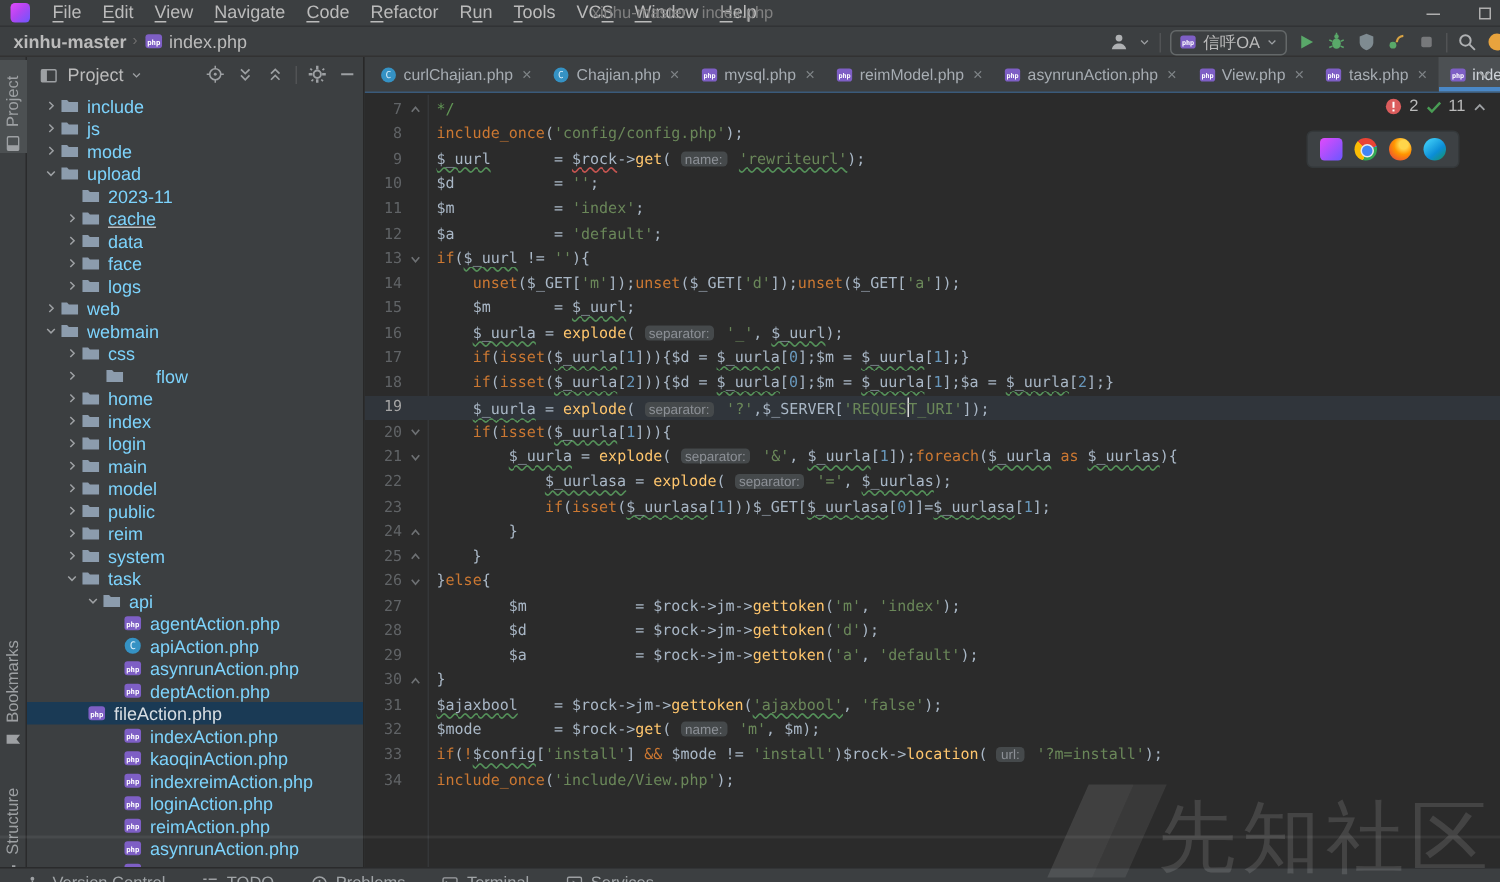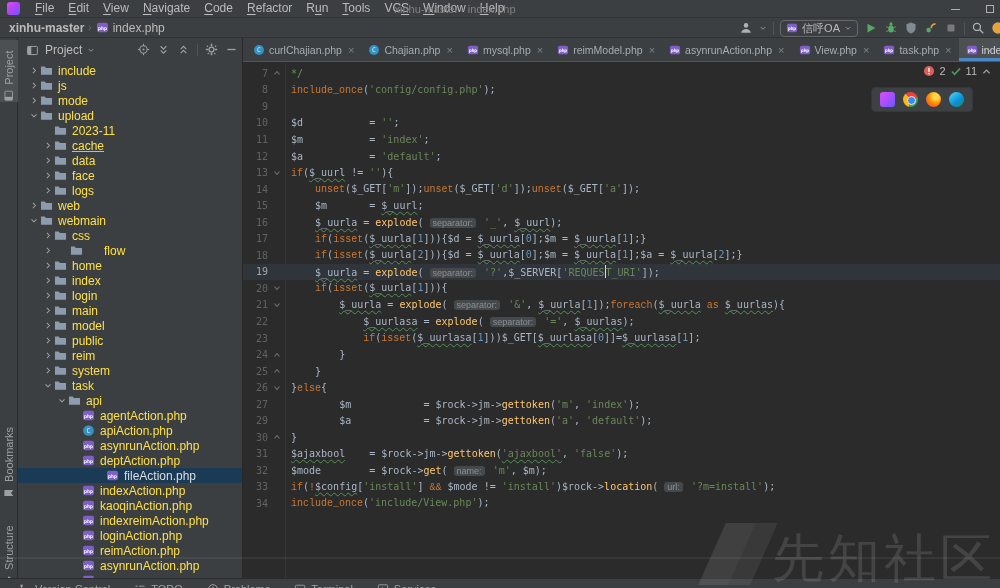--- a/index.html
+++ b/index.html
@@ -52,21 +52,21 @@
     border-right:1px solid #282828; overflow:hidden; z-index:5;}
   .panel-header { height:24px; display:flex; align-items:center; padding:0 4px 0 8px; }
   .panel-header .ph-ico { width:13px; height:13px; margin-right:6px; }
   .panel-title { color:#BBBBBB; font-size:12px; margin-right:5px; }
   .ph-actions { position:absolute; right:4px; top:5px; display:flex; align-items:center; gap:7px; }
   .ph-actions .ico { width:13px; height:13px; }
   .tree { position:absolute; left:0; top:25px; right:0; bottom:0; }
   .tree-row { height:15px; display:flex; align-items:center; white-space:nowrap; }
   .tree-row .arrow { width:12px; height:9px; flex:0 0 12px; }
   .tree-row .ticon { width:13px; height:13px; margin-right:5px; flex:0 0 13px; }
-  .tree-row .tlabel { color:#fde047; font-size:12px; }
+  .tree-row .tlabel { color:#7dd3fc; font-size:12px; }
   .tree-row.selected { background:#1A3A55; }
   .tree-row.selected .tlabel { color:#D8DEE3; }
 
   
   .editor { position:absolute; left:243px; top:38px; width:757px; height:540px; background:#2B2B2B; }
   .tabbar { position:absolute; left:0; top:0; width:757px; height:24px; background:#3C3F41;
     border-bottom:1px solid #3A5A7A; display:flex; align-items:stretch; padding-left:3px; }
   .tab { display:flex; align-items:center; padding:0 7px; gap:4px; color:#A7ADB3; font-size:10.5px; cursor:default; }
   .tab .ticon { width:12px; height:12px; }
   .tab .tclose { color:#7F8487; font-size:11px; margin-left:2px; line-height:10px; }
@@ -80,21 +80,21 @@
   .cl.cur { background:#30353B; }
   .cl .lnum { width:25px; flex:0 0 25px; text-align:right; color:#606366;
     font-family:"DejaVu Sans Mono", monospace; font-size:10px; }
   .cl.cur .lnum { color:#A4A4A4; }
   .cl .lfold { width:17px; flex:0 0 17px; display:flex; justify-content:center; }
   .cl .lfold .ico { width:8px; height:8px; }
   .cl .ctext { padding-left:6px; white-space:pre; font-family:"DejaVu Sans Mono", monospace; font-size:10px; }
 
   .seg.p  { color:#A9B7C6; }
   .seg.v  { color:#A9B7C6; }
-  .seg.k  { color:#CC7832;font-family:Liberation Mono, monospace; }
+  .seg.k  { color:#CC7832; }
   .seg.f  { color:#FFC66D; }
   .seg.s  { color:#6A8759; }
   .seg.n  { color:#6897BB; }
   .seg.cm { color:#629755; }
   .seg.ug { text-decoration:underline wavy 1px #549159; text-underline-offset:2px; }
   .seg.ur { text-decoration:underline wavy 1px #C75450; text-underline-offset:2px; }
   .seg.chip { background:#45494B; color:#8C9096; border-radius:3px; padding:0 3px; margin-right:2px;
     font-size:9px; font-family:"Liberation Sans",sans-serif; }
   .caret-i { display:inline-block; width:1px; height:13px; background:#DCDCDC; vertical-align:-2px; }
 
@@ -643,21 +643,21 @@
       <div class="tree-row" style="padding-left: 52px;">
         <span class="ico arrow"></span>
         <span class="ico ticon">
           <svg viewBox="0 0 16 16">
             <rect x="1.2" y="2.2" width="13.6" height="11.6" rx="2.5" fill="#7E5FC5"></rect>
             <text x="8" y="10.8" font-size="6" font-weight="bold" fill="#fff" text-anchor="middle" font-family="monospace">php</text>
           </svg>
         </span>
         <span class="tlabel">deptAction.php</span>
       </div>
-      <div class="tree-row selected" style="padding-left: 76px;">
+      <div class="tree-row selected" style="padding-left: 28px;">
         <span class="ico arrow"></span>
         <span class="ico ticon">
           <svg viewBox="0 0 16 16">
             <rect x="1.2" y="2.2" width="13.6" height="11.6" rx="2.5" fill="#7E5FC5"></rect>
             <text x="8" y="10.8" font-size="6" font-weight="bold" fill="#fff" text-anchor="middle" font-family="monospace">php</text>
           </svg>
         </span>
         <span class="tlabel">fileAction.php</span>
       </div>
       <div class="tree-row" style="padding-left: 52px;">
@@ -865,20 +865,21 @@
           <span class="ctext"><span class="seg cm">*/</span></span>
         </div>
         <div class="cl">
           <span class="lnum">8</span>
           <span class="lfold"></span>
           <span class="ctext"><span class="seg k">include_once</span><span class="seg p">(</span><span class="seg s">'config/config.php'</span><span class="seg p">);</span></span>
         </div>
         <div class="cl">
           <span class="lnum">9</span>
           <span class="lfold"></span>
+          <span class="ctext"><span class="seg v ug">$_uurl</span><span class="seg p">       = </span><span class="seg v ur">$rock</span><span class="seg p">-&gt;</span><span class="seg f">get</span><span class="seg p">( </span><span class="seg chip">name:</span><span class="seg p"> </span><span class="seg s ug">'rewriteurl'</span><span class="seg p">);</span></span>
         </div>
         <div class="cl">
           <span class="lnum">10</span>
           <span class="lfold"></span>
           <span class="ctext"><span class="seg v">$d</span><span class="seg p">           = </span><span class="seg s">''</span><span class="seg p">;</span></span>
         </div>
         <div class="cl">
           <span class="lnum">11</span>
           <span class="lfold"></span>
           <span class="ctext"><span class="seg v">$m</span><span class="seg p">           = </span><span class="seg s">'index'</span><span class="seg p">;</span></span>
@@ -993,20 +994,25 @@
             </span>
           </span>
           <span class="ctext"><span class="seg p">}</span><span class="seg k">else</span><span class="seg p">{</span></span>
         </div>
         <div class="cl">
           <span class="lnum">27</span>
           <span class="lfold"></span>
           <span class="ctext"><span class="seg p">        </span><span class="seg v">$m</span><span class="seg p">            = </span><span class="seg v">$rock</span><span class="seg p">-&gt;</span><span class="seg v">jm</span><span class="seg p">-&gt;</span><span class="seg f">gettoken</span><span class="seg p">(</span><span class="seg s">'m'</span><span class="seg p">, </span><span class="seg s">'index'</span><span class="seg p">);</span></span>
         </div>
         <div class="cl">
+          <span class="lnum">28</span>
+          <span class="lfold"></span>
+          <span class="ctext"><span class="seg p">        </span><span class="seg v">$d</span><span class="seg p">            = </span><span class="seg v">$rock</span><span class="seg p">-&gt;</span><span class="seg v">jm</span><span class="seg p">-&gt;</span><span class="seg f">gettoken</span><span class="seg p">(</span><span class="seg s">'d'</span><span class="seg p">);</span></span>
+        </div>
+        <div class="cl">
           <span class="lnum">29</span>
           <span class="lfold"></span>
           <span class="ctext"><span class="seg p">        </span><span class="seg v">$a</span><span class="seg p">            = </span><span class="seg v">$rock</span><span class="seg p">-&gt;</span><span class="seg v">jm</span><span class="seg p">-&gt;</span><span class="seg f">gettoken</span><span class="seg p">(</span><span class="seg s">'a'</span><span class="seg p">, </span><span class="seg s">'default'</span><span class="seg p">);</span></span>
         </div>
         <div class="cl">
           <span class="lnum">30</span>
           <span class="lfold">
             <span class="ico">
               <svg viewBox="0 0 16 16">
                 <path d="M3 11l5-6 5 6" stroke="#6E7174" stroke-width="2.2" fill="none"></path>

